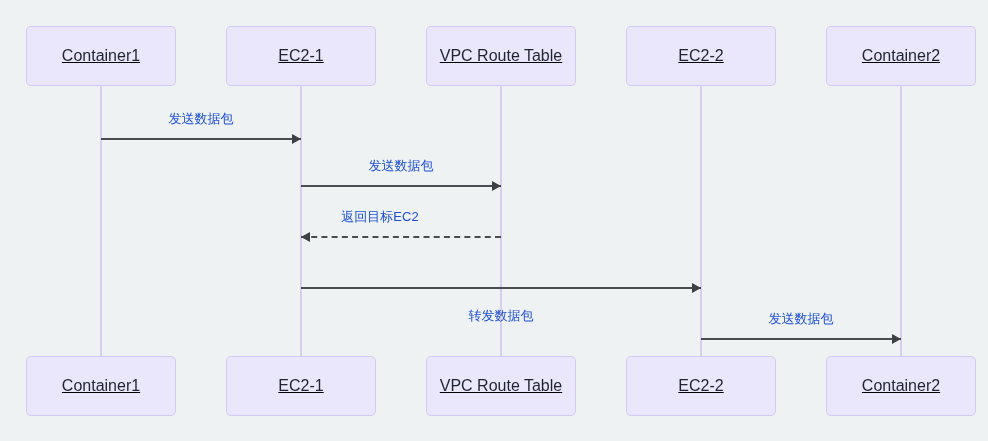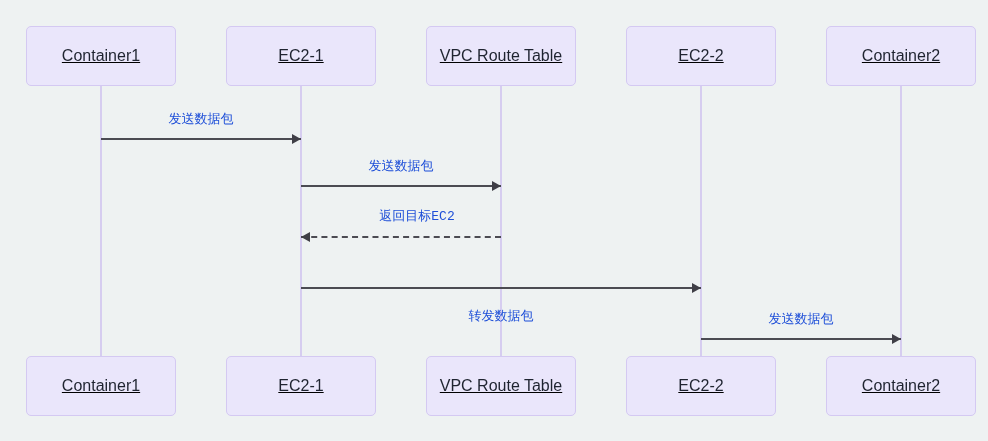--- a/index.html
+++ b/index.html
@@ -113,20 +113,20 @@
       <span class="actor-label">Container2</span>
     </div>
     <div class="msg-line" style="left: 101px; top: 138px; width: 200px;"></div>
     <div class="arrow-head right" style="top: 134px; left: 292px;"></div>
     <div class="msg-label" style="left: 201px; top: 112px;">发送数据包</div>
     <div class="msg-line" style="left: 301px; top: 185px; width: 200px;"></div>
     <div class="arrow-head right" style="top: 181px; left: 492px;"></div>
     <div class="msg-label" style="left: 401px; top: 159px;">发送数据包</div>
     <div class="msg-line dashed" style="left: 301px; top: 236px; width: 200px;"></div>
     <div class="arrow-head left" style="top: 232px; left: 301px;"></div>
-    <div class="msg-label" style="left: 417px; top: 210px; font-family: Liberation Mono, monospace;">返回目标EC2</div>
+    <div class="msg-label" style="left: 380px; top: 210px;">返回目标EC2</div>
     <div class="msg-line" style="left: 301px; top: 287px; width: 400px;"></div>
     <div class="arrow-head right" style="top: 283px; left: 692px;"></div>
     <div class="msg-label" style="left: 501px; top: 261px; margin-top: 48px;">转发数据包</div>
     <div class="msg-line" style="left: 701px; top: 338px; width: 200px;"></div>
     <div class="arrow-head right" style="top: 334px; left: 892px;"></div>
     <div class="msg-label" style="left: 801px; top: 312px;">发送数据包</div>
   </div>
 
 </body></html>

